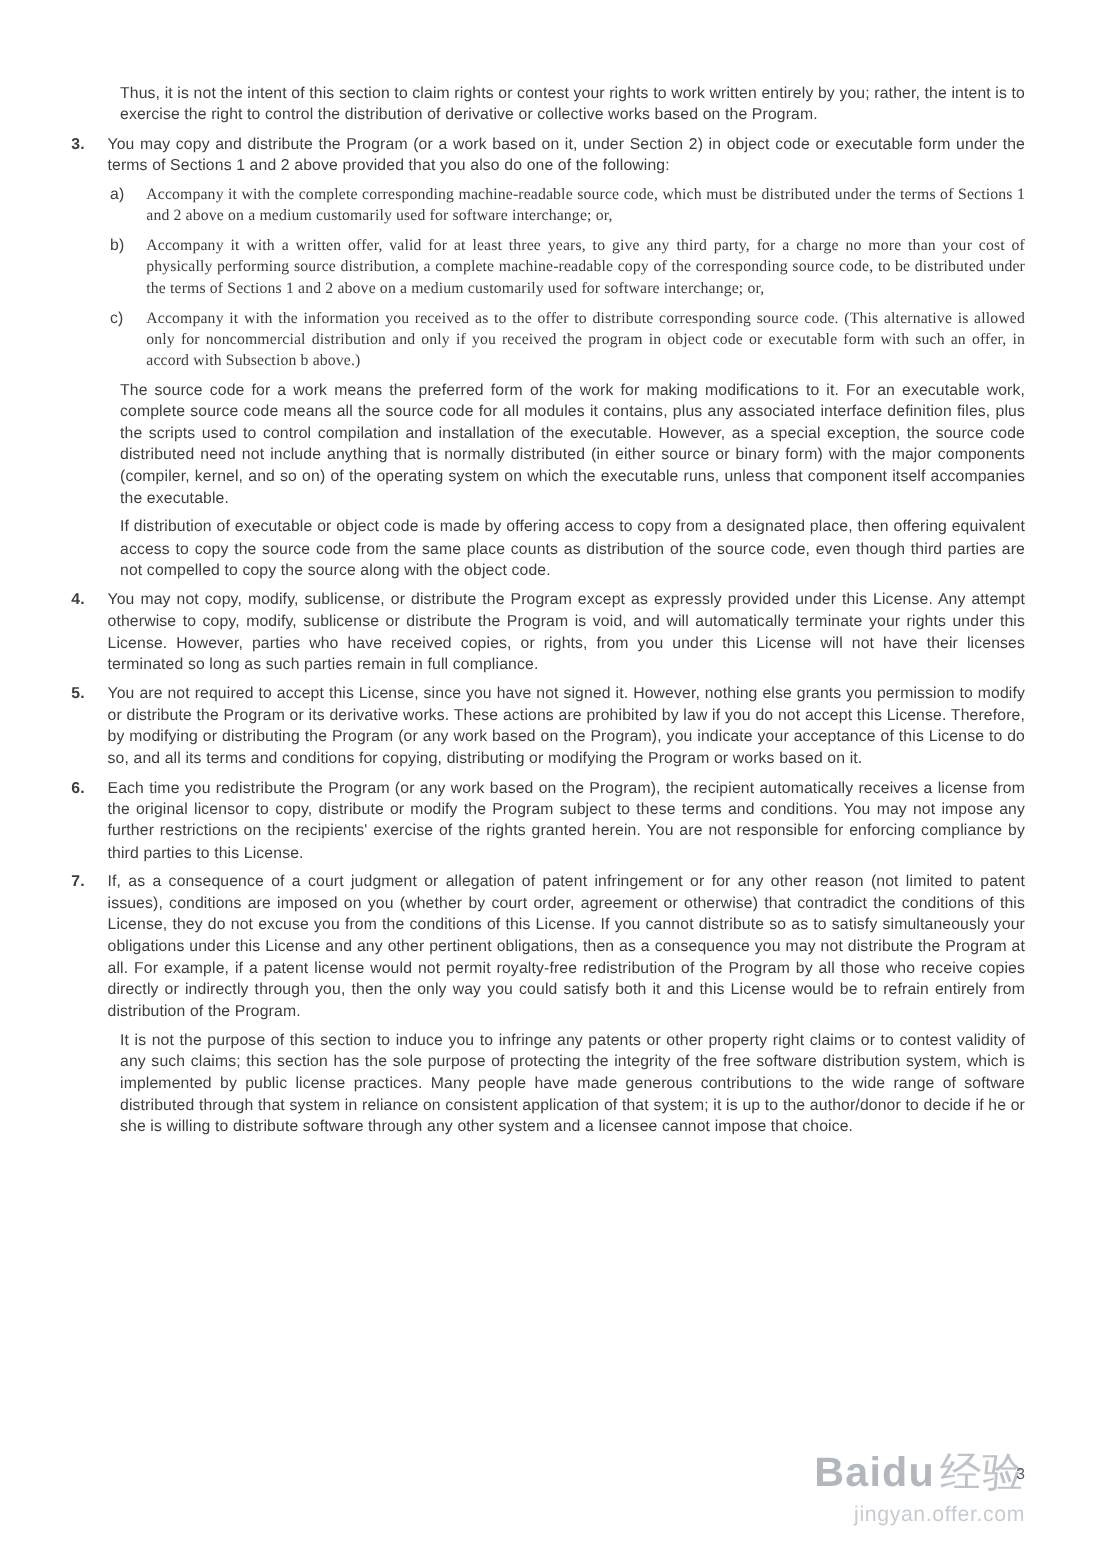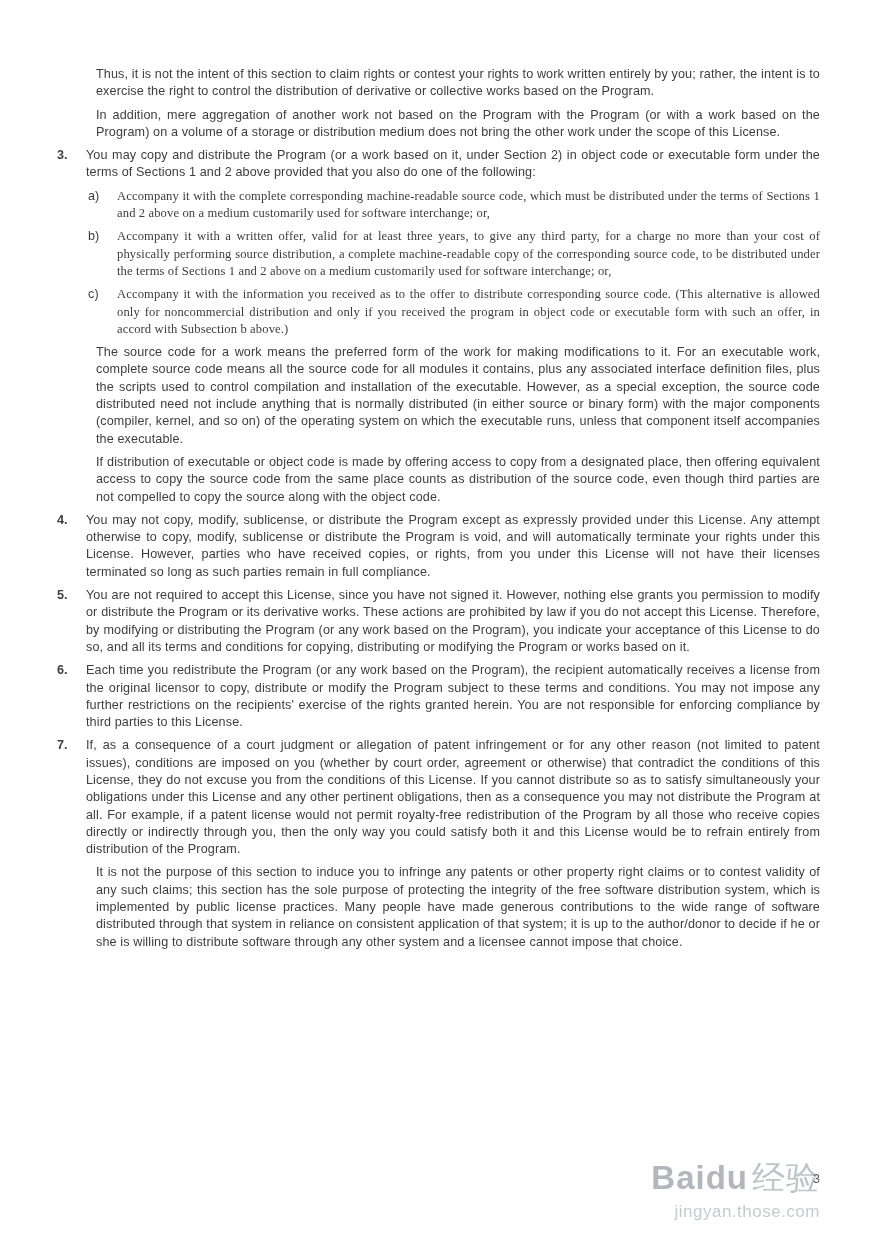--- a/index.html
+++ b/index.html
@@ -68,21 +68,20 @@
     color:var(--pagenum);
   }
 </style>
 </head>
 <body>
 
 <div class="page">
 
   <div class="content">
       <div class="block para">Thus, it is not the intent of this section to claim rights or contest your rights to work written entirely by you; rather, the intent is to exercise the right to control the distribution of derivative or collective works based on the Program.</div>
-      <div class="block para">In addition, mere aggregation of another work not based on the Program with the Program (or with a work based on the Program) on a volume of a storage or distribution medium does not bring the other work under the scope of this License.</div>
       <div class="block num">
         <span class="label">3.</span>
         <span class="text">You may copy and distribute the Program (or a work based on it, under Section 2) in object code or executable form under the terms of Sections 1 and 2 above provided that you also do one of the following:</span>
       </div>
       <div class="block letter">
         <span class="label">a)</span>
         <span class="text">Accompany it with the complete corresponding machine-readable source code, which must be distributed under the terms of Sections 1 and 2 above on a medium customarily used for software interchange; or,</span>
       </div>
       <div class="block letter">
         <span class="label">b)</span>
@@ -108,18 +107,18 @@
       </div>
       <div class="block num">
         <span class="label">7.</span>
         <span class="text">If, as a consequence of a court judgment or allegation of patent infringement or for any other reason (not limited to patent issues), conditions are imposed on you (whether by court order, agreement or otherwise) that contradict the conditions of this License, they do not excuse you from the conditions of this License. If you cannot distribute so as to satisfy simultaneously your obligations under this License and any other pertinent obligations, then as a consequence you may not distribute the Program at all. For example, if a patent license would not permit royalty-free redistribution of the Program by all those who receive copies directly or indirectly through you, then the only way you could satisfy both it and this License would be to refrain entirely from distribution of the Program.</span>
       </div>
       <div class="block para">It is not the purpose of this section to induce you to infringe any patents or other property right claims or to contest validity of any such claims; this section has the sole purpose of protecting the integrity of the free software distribution system, which is implemented by public license practices. Many people have made generous contributions to the wide range of software distributed through that system in reliance on consistent application of that system; it is up to the author/donor to decide if he or she is willing to distribute software through any other system and a licensee cannot impose that choice.</div>
     </div>
 
   <div class="watermark">
     <div class="wm-brand"><span>Baidu</span><span class="wm-cn">经验</span></div>
-    <div class="wm-url">jingyan.those.com</div>
+    <div class="wm-url">jingyan.offer.com</div>
   </div>
 
   <div class="page-number">3</div>
 
 </div>
 
 </body></html>

